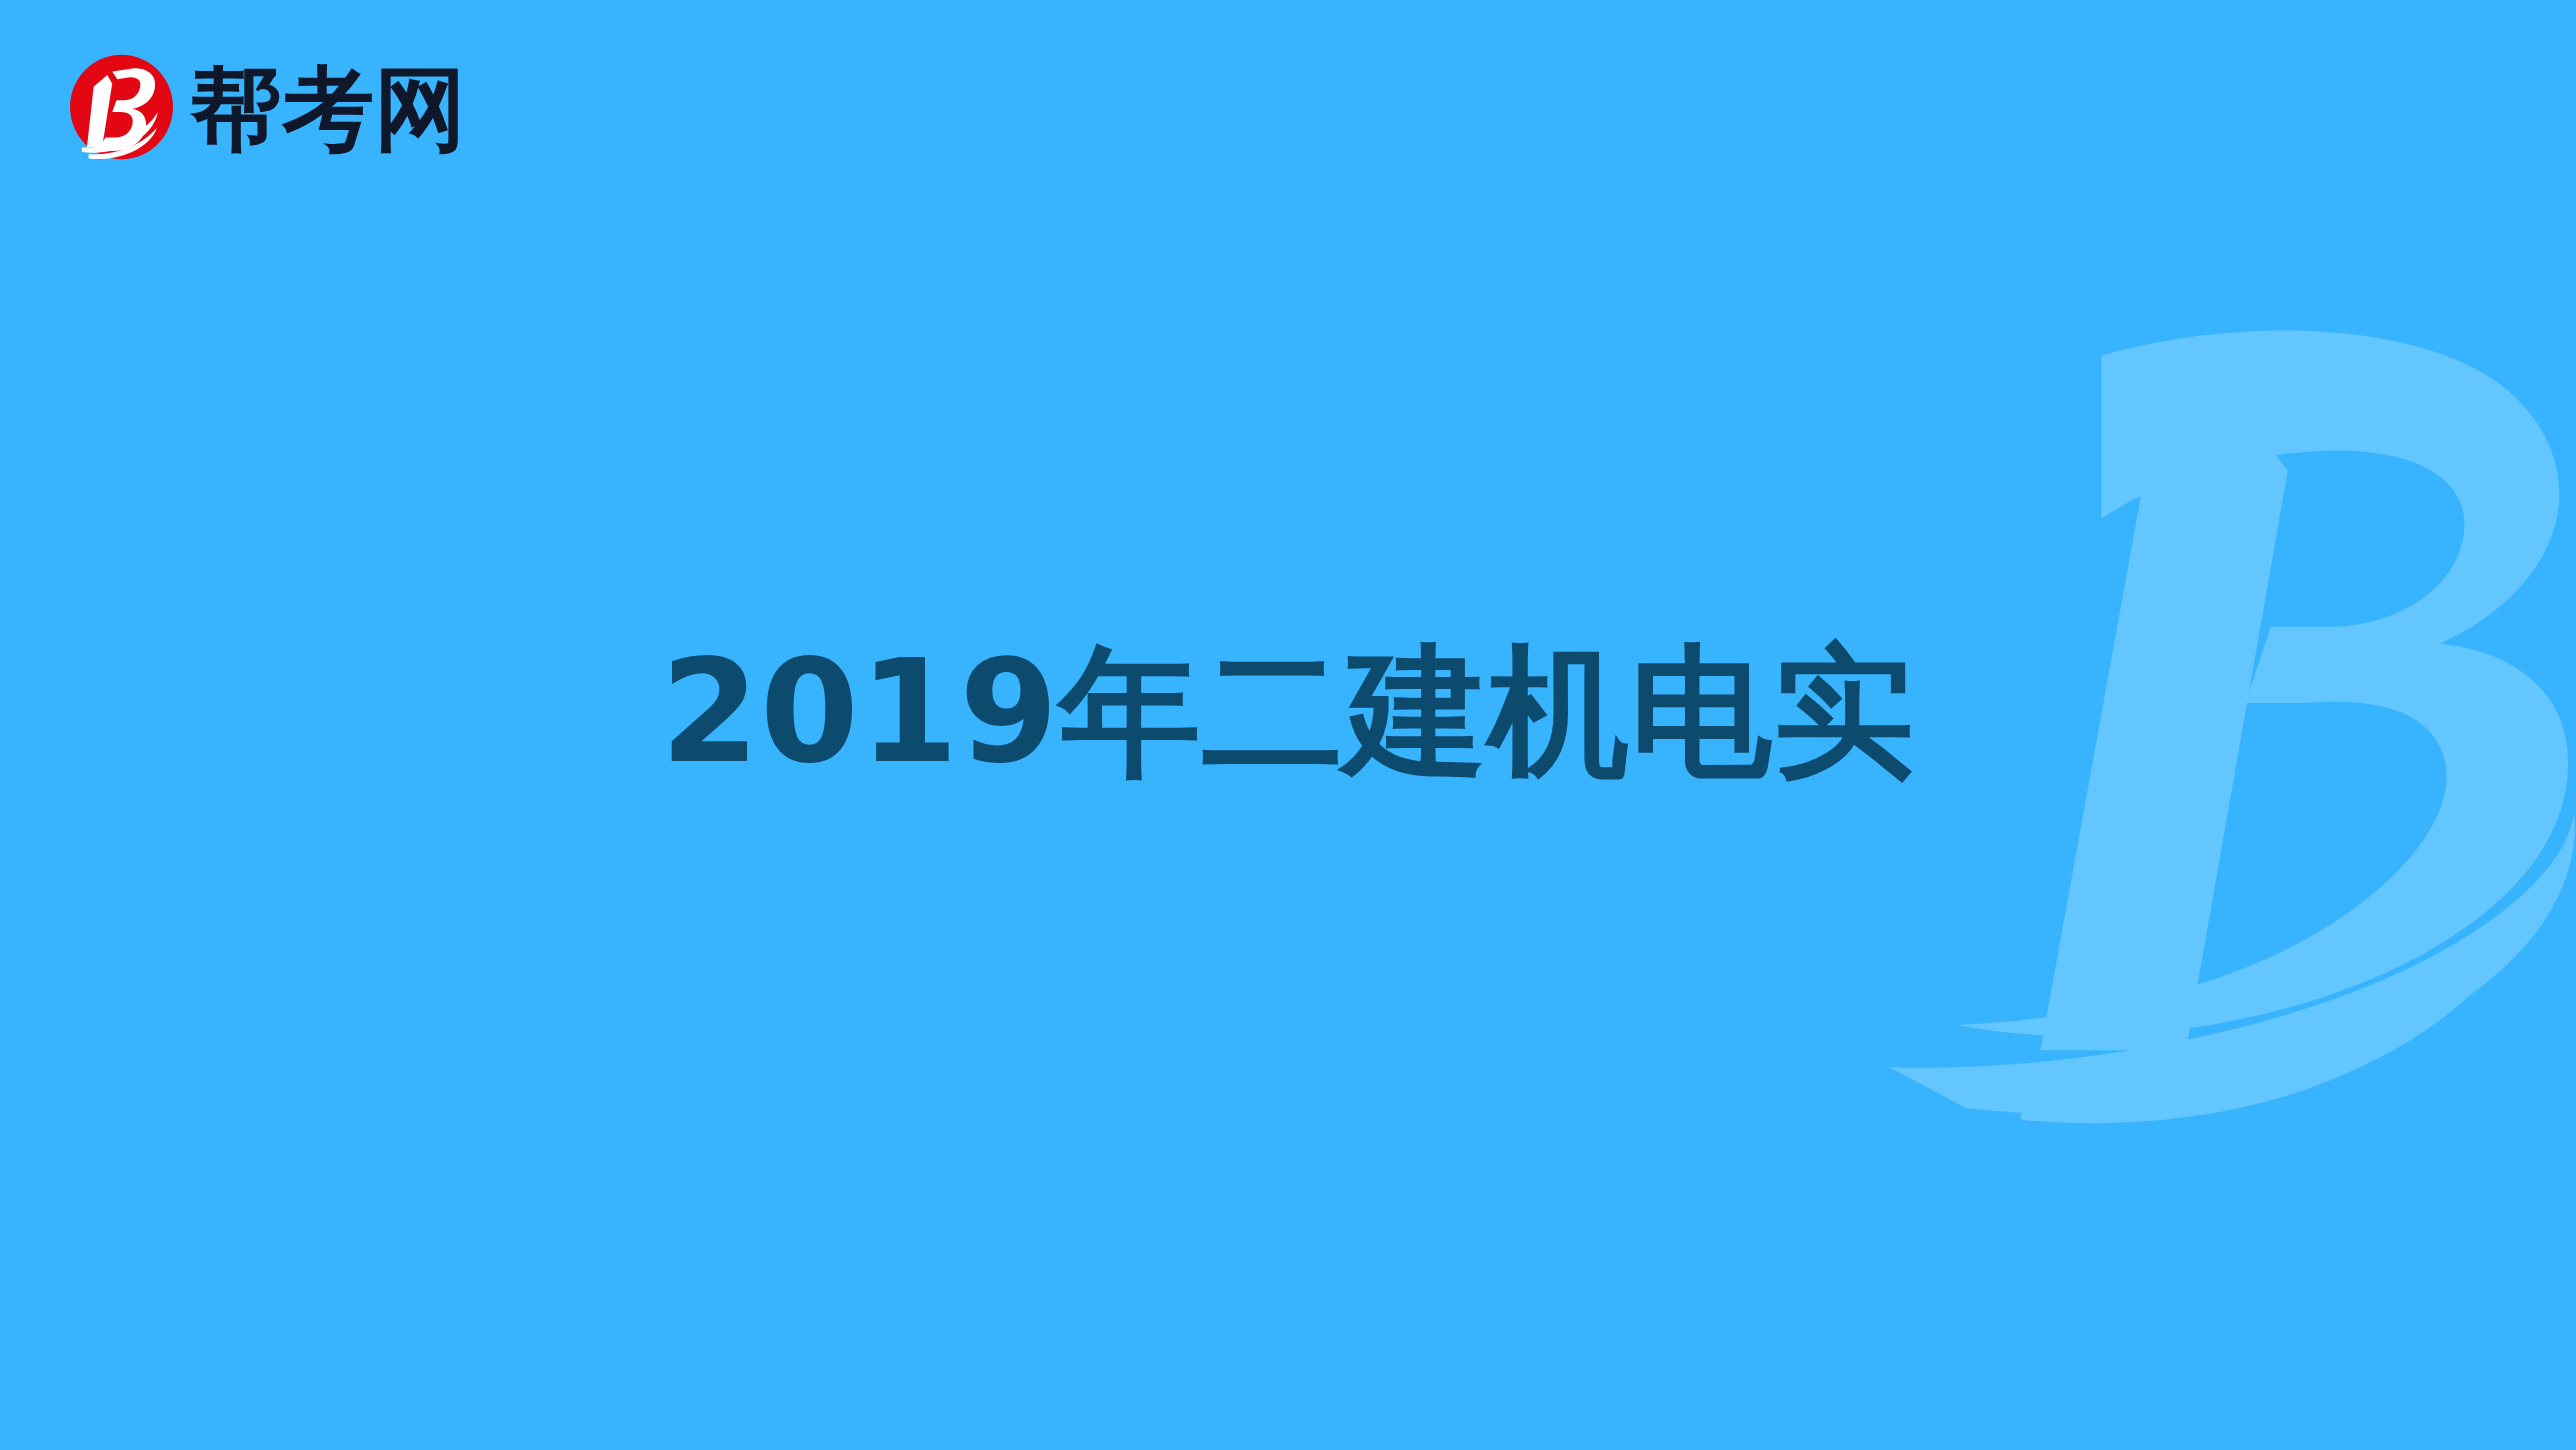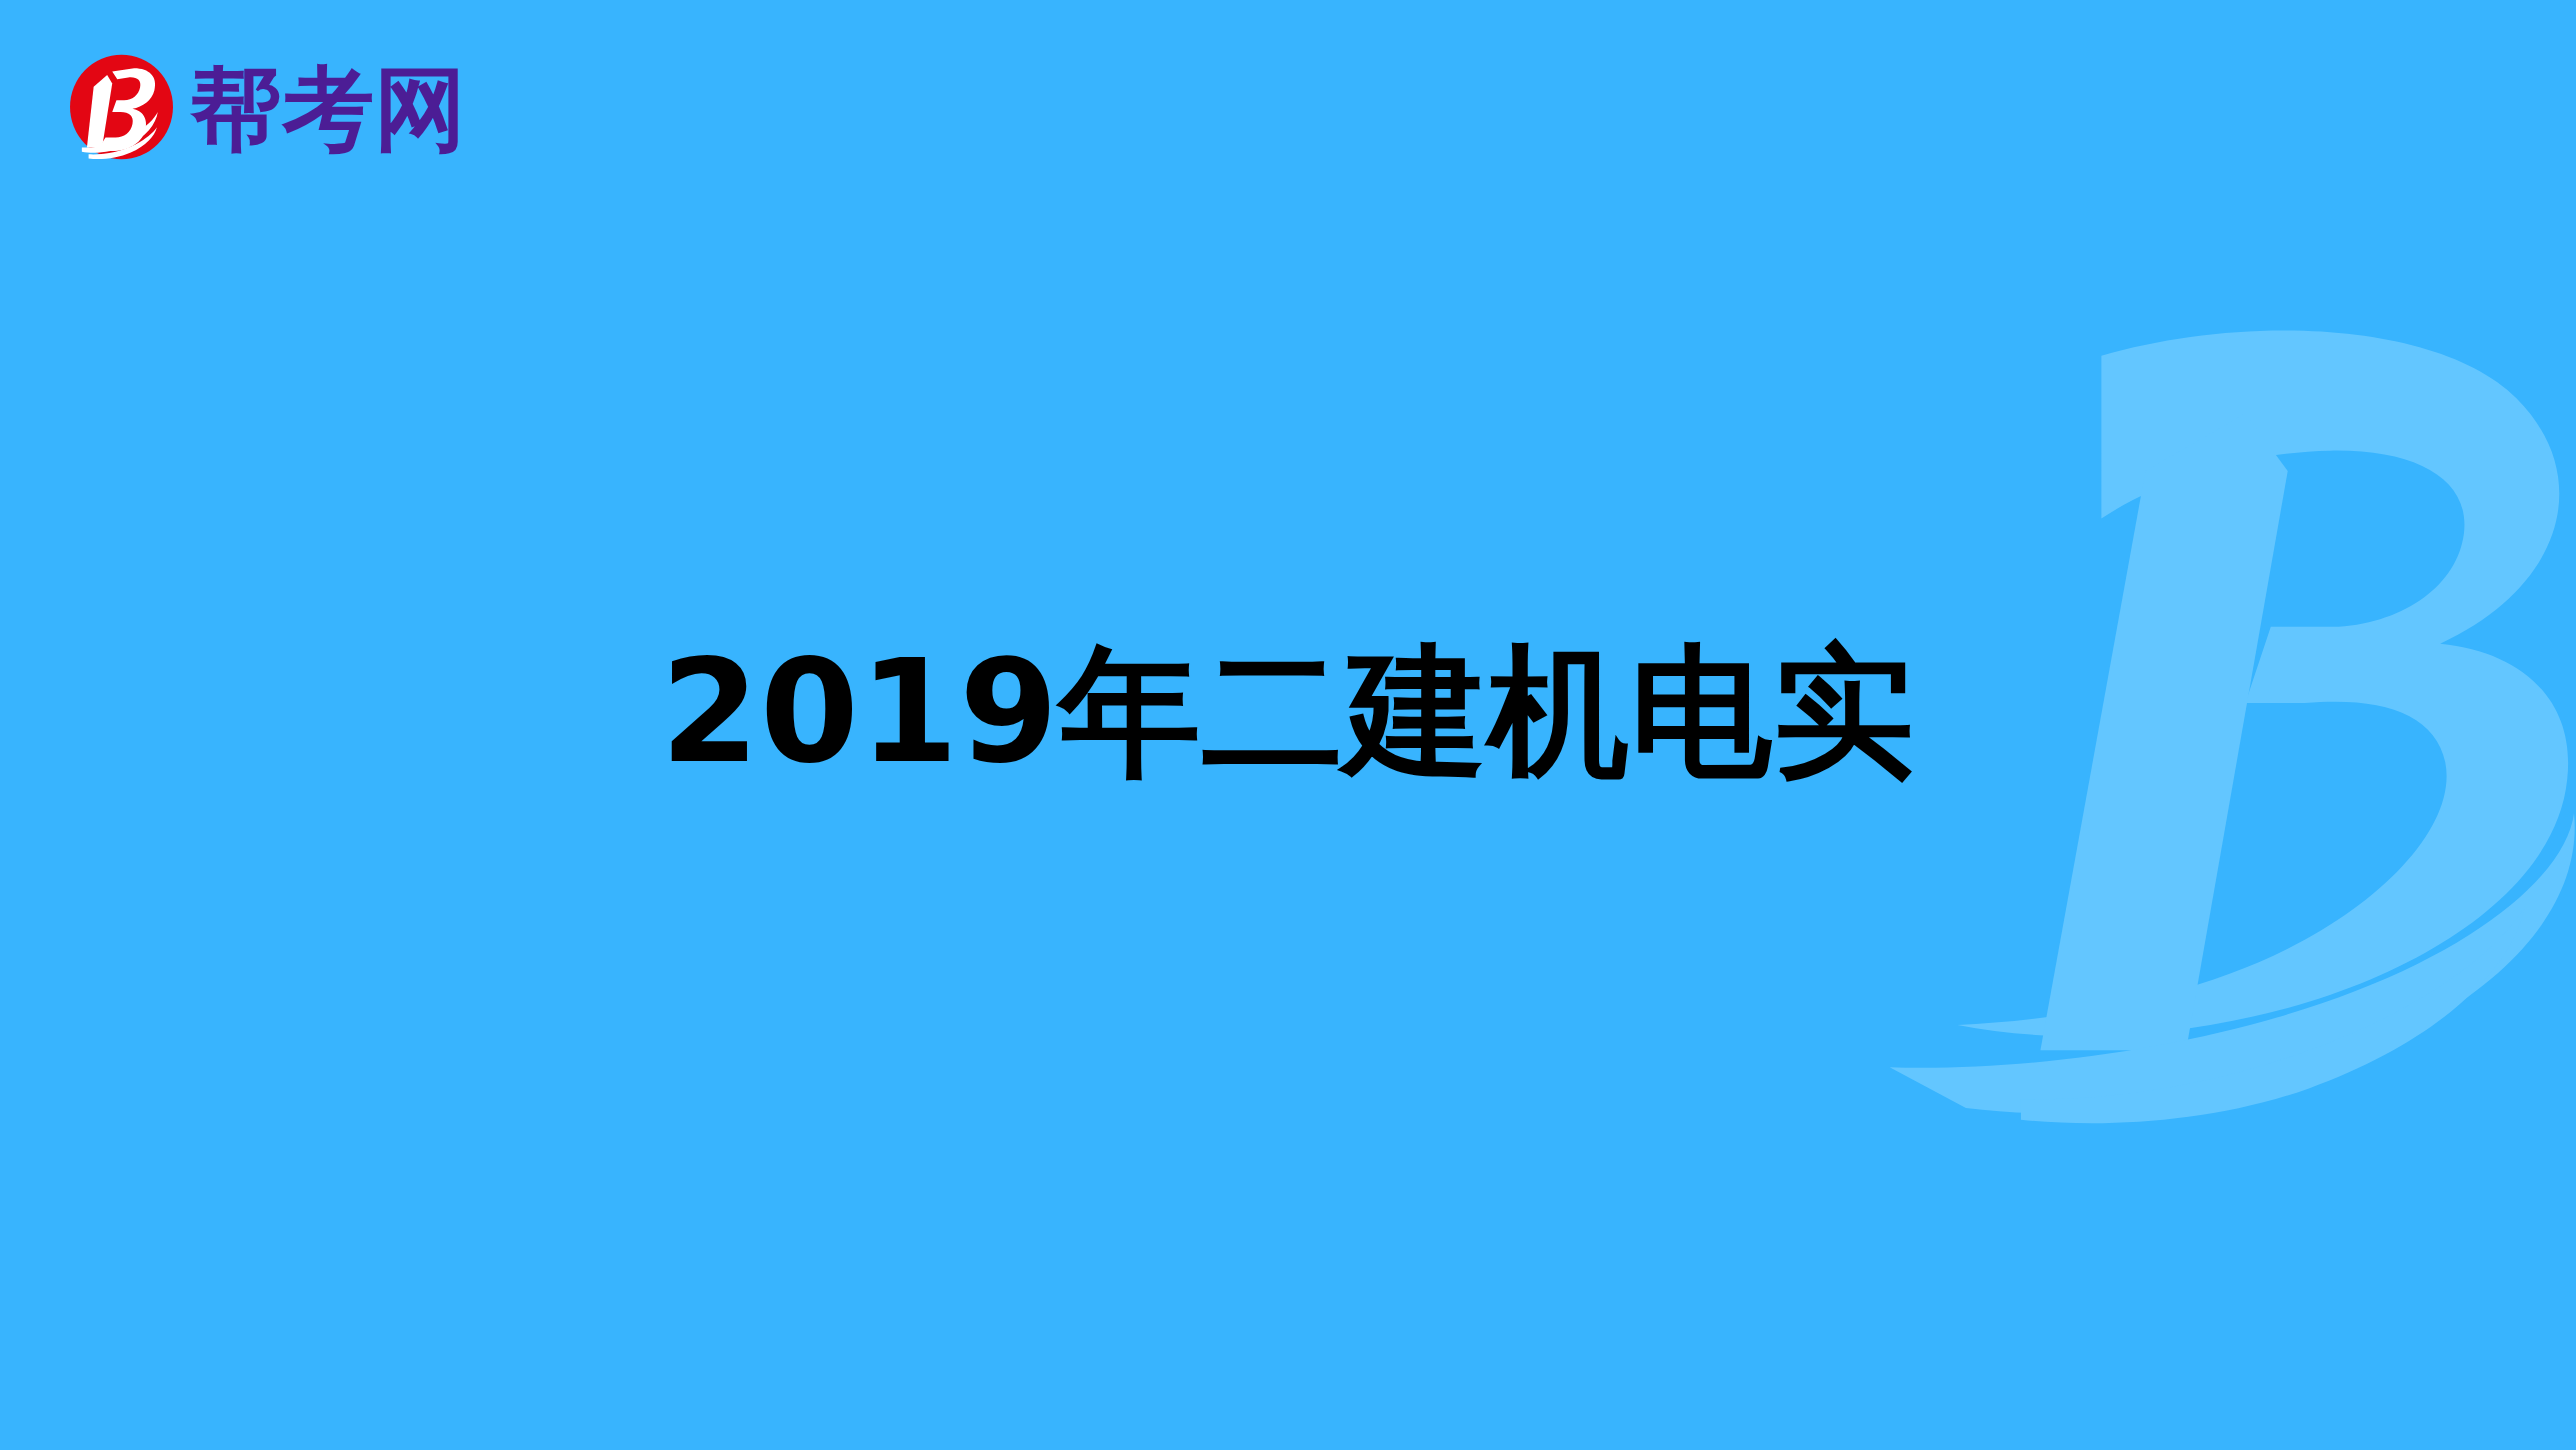--- a/index.html
+++ b/index.html
@@ -45,21 +45,21 @@
     flex: 0 0 auto;
   }
   .logo-mark svg { display: block; width: 100%; height: 100%; }
   .logo-wordmark {
     margin-left: 15.3px;
     font-family: "DejaVu Sans", "Liberation Sans", sans-serif;
     font-weight: 700;
     font-size: 92px;
     line-height: 1;
     letter-spacing: 0px;
-    color: #4c1d95;
+    color: #0f172a;
     white-space: nowrap;
     transform: translateY(3.4px);
   }
 
   
   #headline {
     position: absolute;
     left: 0;
     top: 0;
     width: 100%;
@@ -70,21 +70,21 @@
     justify-content: center;
     z-index: 2;
     padding-bottom: 25.4px;
     box-sizing: border-box;
   }
   .headline-line {
     font-family: "DejaVu Sans", "Liberation Sans", sans-serif;
     font-weight: 700;
     font-size: 142px;
     line-height: 1.95;
-    color: #000000;
+    color: #0c4a6e;
     text-align: center;
     white-space: nowrap;
     letter-spacing: 0.8px;
   }
 </style>
 </head>
 <body>
 
 <div id="stage">
 

